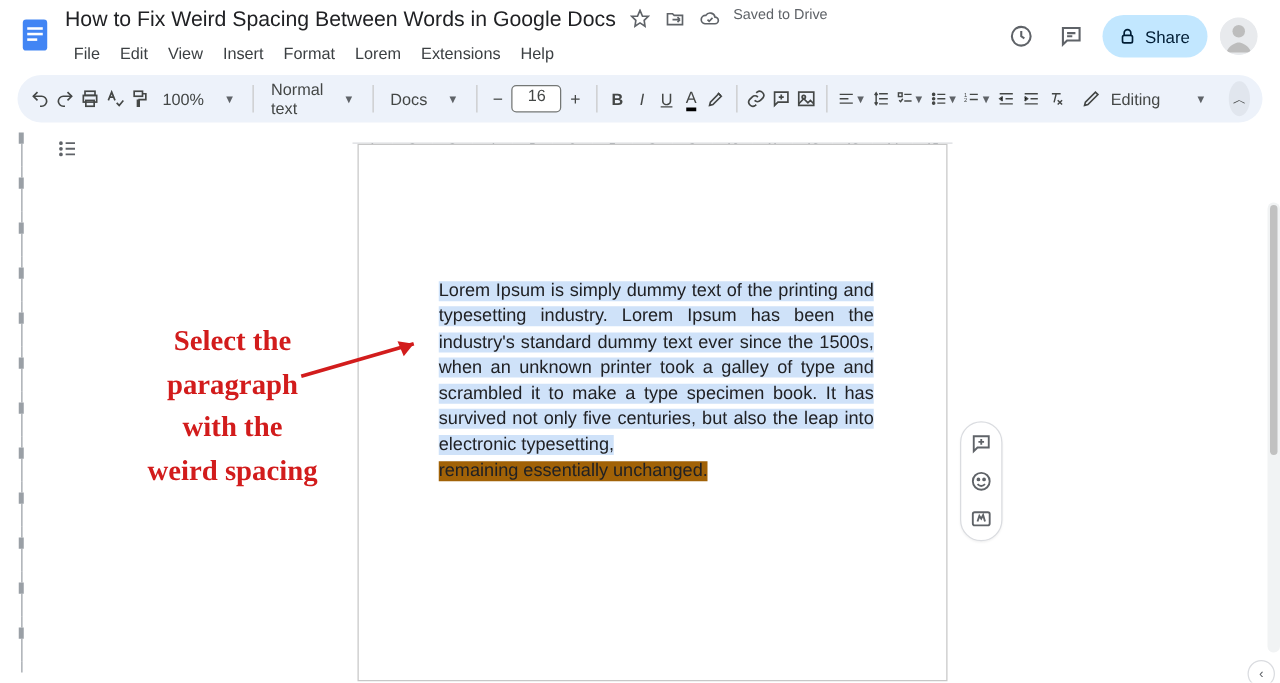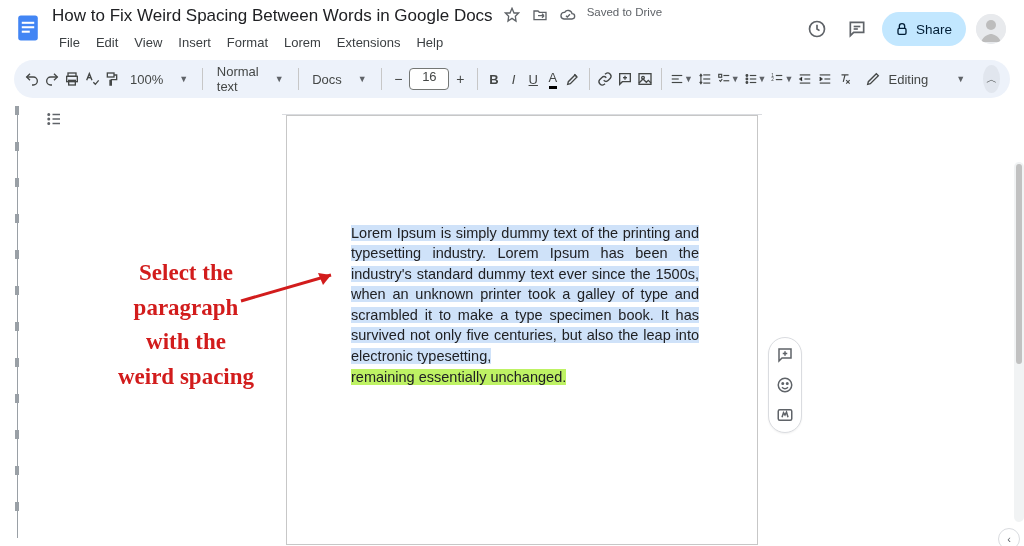--- a/index.html
+++ b/index.html
@@ -41,21 +41,21 @@
 .v-ruler .tick { flex:0 0 9px; width:1px; background:#9aa0a6; margin-left:7px; }
 .v-ruler .tick.maj { width:4px; margin-left:5px; }
 .canvas-wrap { flex:1; position:relative; overflow:hidden; }
 .h-ruler { position:absolute; left:258px; top:0; width:480px; height:13px; font-size:9px; color:#80868b; letter-spacing:0.2px; display:flex; align-items:flex-end; }
 .h-ruler .seg { width:60px; text-align:center; border-bottom:1px solid #dadce0; position:relative; }
 .h-ruler .num { position:absolute; left:50%; transform:translateX(-50%); top:-1px; }
 .outline-icn { position:absolute; left:18px; top:5px; width:24px; height:24px; display:flex; align-items:center; justify-content:center; color:#5f6368; }
 .page { position:absolute; left:262px; top:13px; width:472px; min-height:430px; background:#fff; border:1px solid #c7c7c7; padding:92px 58px 40px 64px; }
 .doc-text { font-size:14.5px; line-height:1.42; color:#202124; text-align:justify; }
 .sel-full { background:#cfe2f9; display:inline; }
-.sel-last { background:#bef264; display:inline; }
+.sel-last { background:#a16207; display:inline; }
 
 
 .annot { position:absolute; left:62px; top:154px; width:200px; }
 .annot-text { font-family:"Comic Sans MS","Segoe Script",cursive; color:#d21c1c; font-size:23px; font-weight:600; line-height:1.5; text-align:center; }
 .arrow { position:absolute; left:215px; top:165px; width:105px; height:40px; }
 .arrow svg { width:100%; height:100%; }
 
 
 .comment-bar { position:absolute; left:744px; top:235px; width:34px; background:#fff; border:1px solid #dadce0; border-radius:18px; display:flex; flex-direction:column; align-items:center; padding:6px 0; gap:8px; box-shadow:0 1px 2px rgba(0,0,0,0.06); }
 .cb-icn { width:22px; height:22px; display:flex; align-items:center; justify-content:center; color:#5f6368; }

